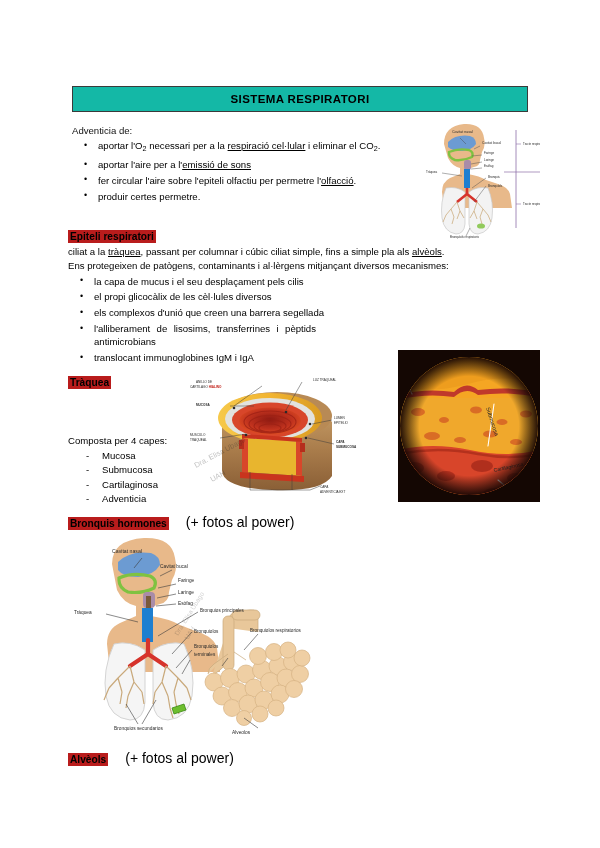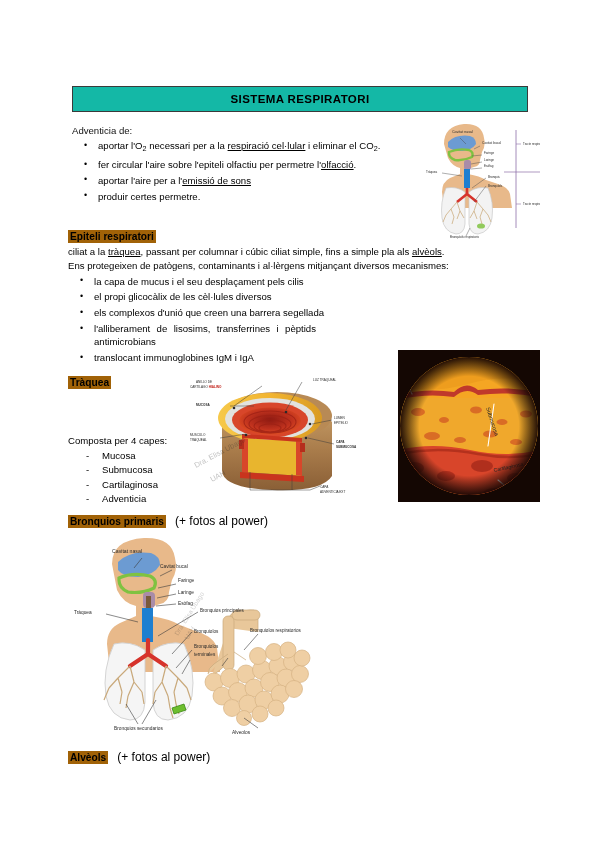--- a/index.html
+++ b/index.html
@@ -71,27 +71,27 @@
   }
   .u { text-decoration: underline; }
   sub { font-size: 7.2px; vertical-align: -2px; }
   .head-wrap {
     position: absolute;
     white-space: nowrap;
     font-size: 10.2px;
   }
   .head-wrap .hl {
     font-weight: bold;
-    background: #a16207;
+    background: #b91c1c;
     padding: 1px 2px;
   }
   .head-wrap .plain {
     font-weight: normal;
-    font-size: 12px;
-    padding-left: 9px;
+    font-size: 14px;
+    padding-left: 17px;
     text-align: center;
   }
 
   
   .para-epiteli {
     position: absolute;
     left: 68px; top: 245px;
     width: 420px;
   }
   .para-epiteli p {
@@ -170,24 +170,24 @@
     <span class="title-text">SISTEMA RESPIRATORI</span>
   </div>
 
   <div class="intro-lead">
     <div class="body-text">Adventicia de:</div>
     <ul class="bullets">
       <li style="text-align:justify;">
         <span>aportar l'O</span><sub>2</sub><span> necessari per a la </span><span class="u">respiració cel·lular</span><span> i eliminar el CO</span><sub>2</sub><span>.</span>
       </li>
       <li>
-        <span>fer circular l'aire sobre l'epiteli olfactiu per permetre l'</span><span class="u">olfacció</span><span>.</span>
+        <span>aportar l'aire per a l'</span><span class="u">emissió de sons</span><span></span>
       </li>
       <li>
-        <span>aportar l'aire per a l'</span><span class="u">emissió de sons</span><span></span>
+        <span>fer circular l'aire sobre l'epiteli olfactiu per permetre l'</span><span class="u">olfacció</span><span>.</span>
       </li>
       <li>
         <span>produir certes permetre.</span>
       </li>
     </ul>
   </div>
 
   <div class="fig-head-small fig">
     <svg width="116" height="124" viewBox="0 0 116 124">
       <rect x="0" y="0" width="116" height="124" fill="#ffffff"></rect>
@@ -416,21 +416,21 @@
         <text class="lbl" x="2" y="30" font-size="5.6" fill="#ffffff" transform="rotate(-42 2 30)">Mucosa</text>
         <text class="lbl" x="88" y="58" font-size="5.6" fill="#ffffff" transform="rotate(72 88 58)">Submucosa</text>
         <text class="lbl" x="96" y="122" font-size="5.2" fill="#ffffff" transform="rotate(-12 96 122)">Cartilaginosa</text>
         <text class="lbl" x="104" y="144" font-size="5.2" fill="#ffffff" transform="rotate(22 104 144)">Adventicia</text>
       </g>
       <circle cx="71" cy="76" r="69" fill="url(#vign)"></circle>
     </svg>
   </div>
 
   <div class="head-wrap" style="left:68px; top:514px;">
-    <span class="hl">Bronquios primaris</span><span class="plain">(+ fotos al power)</span>
+    <span class="hl">Bronquis hormones</span><span class="plain">(+ fotos al power)</span>
   </div>
 
   <div class="fig-head-big fig">
     <svg width="252" height="206" viewBox="0 0 252 206">
       <rect x="0" y="0" width="252" height="206" fill="#ffffff"></rect>
 
       <path d="M40 32 Q40 8 72 6 Q100 5 103 26 Q106 38 100 48 L97 60 Q97 70 88 72 L79 75 L79 84 Q98 87 108 93 L126 100 Q142 105 145 116 L148 140 L38 140 L35 112 Q35 97 48 91 L64 84 L64 74 Q51 71 45 58 Z" fill="#E8B98A"></path>
 
       <path d="M46 30 Q58 18 79 21 Q88 24 88 33 Q82 43 66 45 Q51 45 46 38 Z" fill="#6C9BD2"></path>
 

